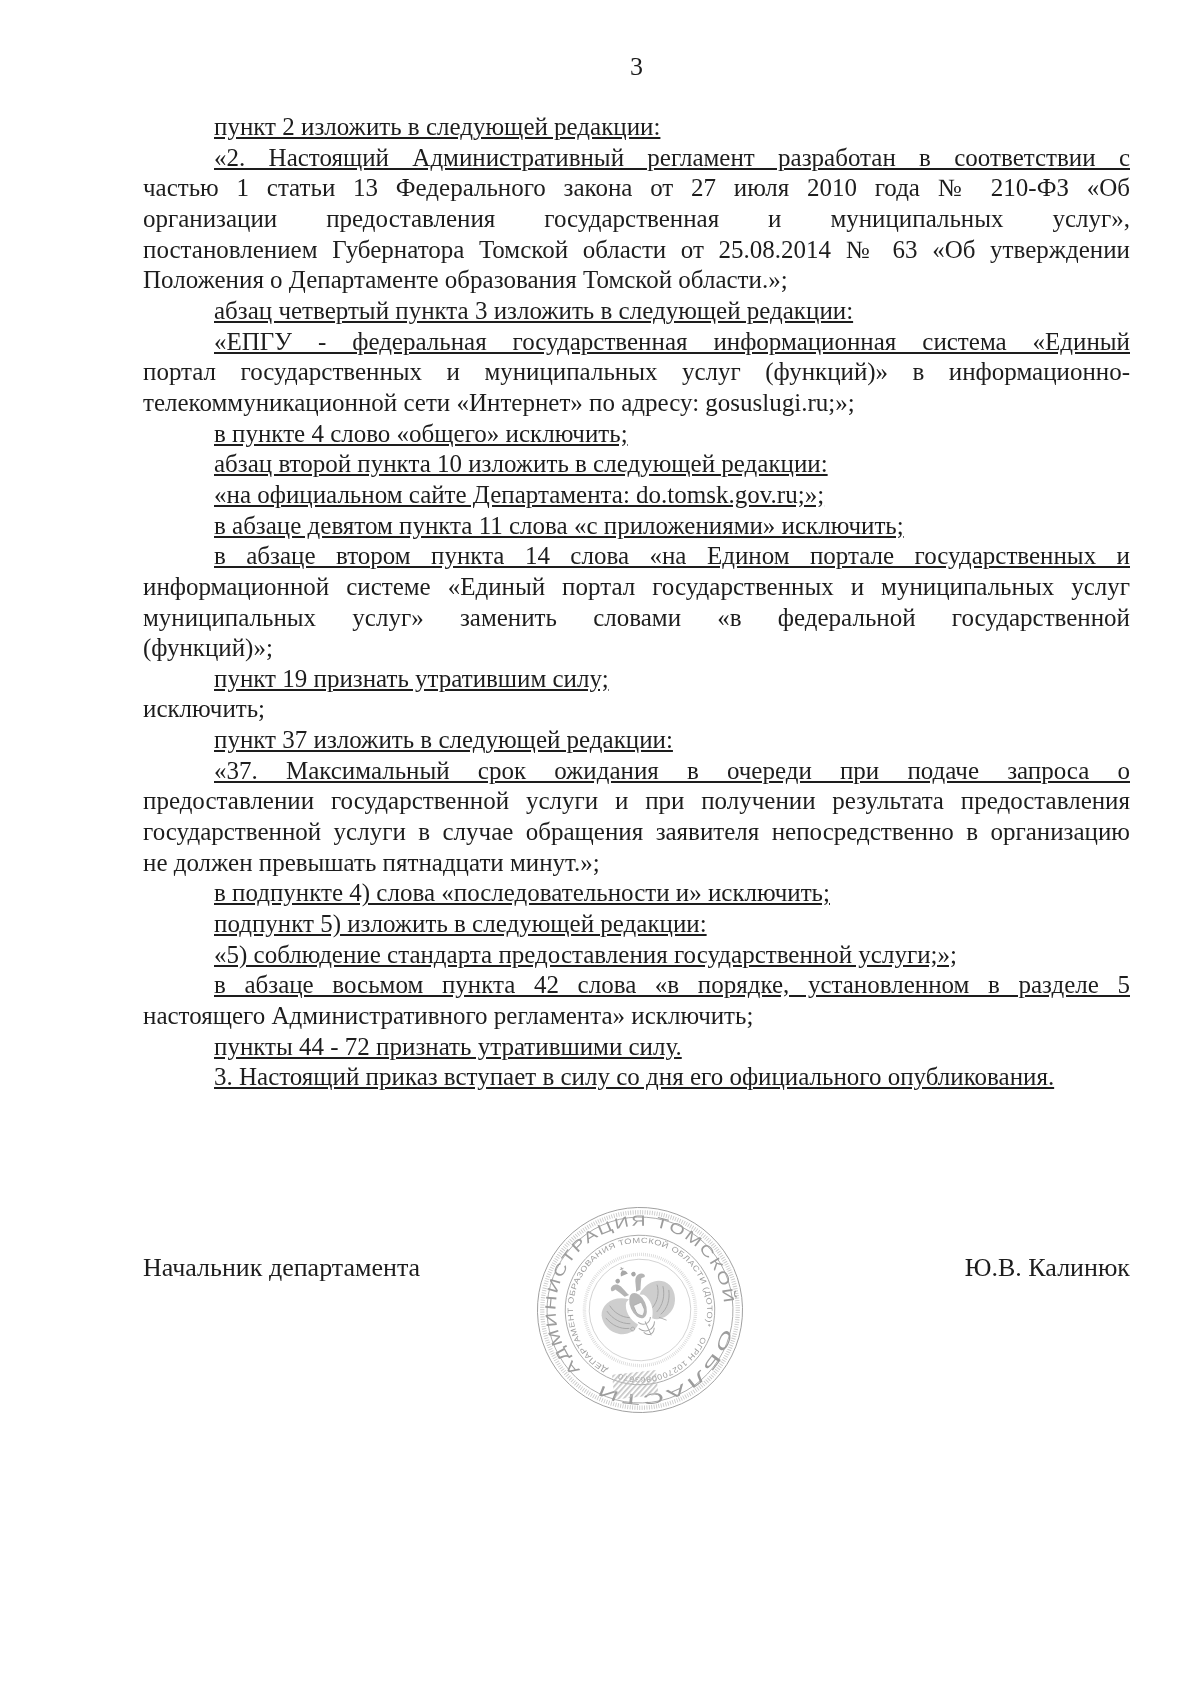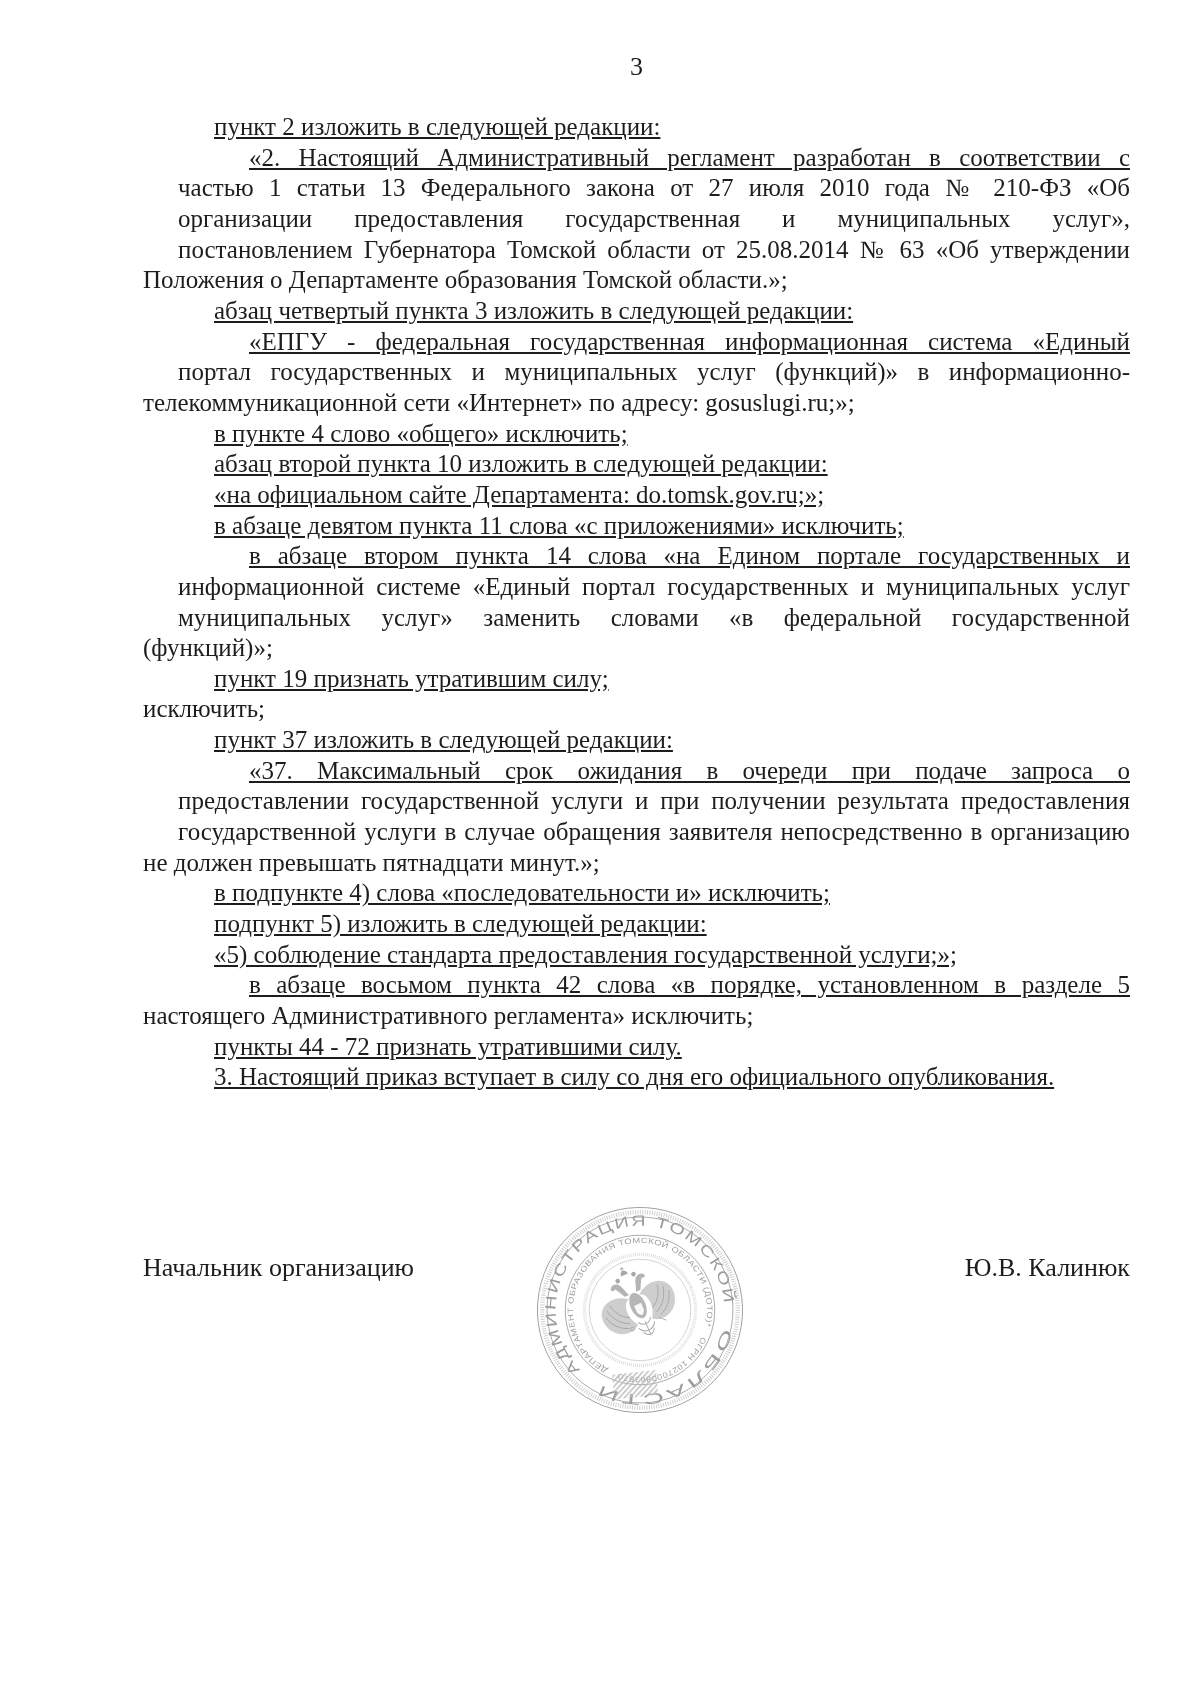--- a/index.html
+++ b/index.html
@@ -11,21 +11,21 @@
   }
   .page-number{
     position:absolute; left:143px; top:52px; width:987px;
     text-align:center; font-size:26px; line-height:30px;
   }
   .doc-body{
     position:absolute; left:143px; top:112px; width:987px;
     font-size:25px;
   }
   .line{ line-height:30.65px; }
-  .just{ text-align:justify; text-align-last:justify;margin-left:35px; }
+  .just{ text-align:justify; text-align-last:justify; }
   .last{ text-align:left; text-align-last:left; }
   .ind{ text-indent:71px;text-decoration:underline; }
   .sig-row{
     position:absolute; left:143px; top:1252px; width:987px;
     display:flex; justify-content:space-between; font-size:26px; line-height:31px;
   }
   .stamp{
     position:absolute; left:525px; top:1195px; width:230px; height:230px;
     opacity:.88;
   }
@@ -67,21 +67,21 @@
       <div class="line last ind">в подпункте 4) слова «последовательности и» исключить;</div>
       <div class="line last ind">подпункт 5) изложить в следующей редакции:</div>
       <div class="line last ind">«5) соблюдение стандарта предоставления государственной услуги;»;</div>
       <div class="line just ind">в абзаце восьмом пункта 42 слова «в порядке, установленном в разделе 5</div>
       <div class="line last">настоящего Административного регламента» исключить;</div>
       <div class="line last ind">пункты 44 - 72 признать утратившими силу.</div>
       <div class="line last ind">3. Настоящий приказ вступает в силу со дня его официального опубликования.</div>
     </div>
 
   <div class="sig-row">
-    <span>Начальник организацию</span>
+    <span>Начальник департамента</span>
     <span>Ю.В. Калинюк</span>
   </div>
 
   <svg class="stamp" viewBox="0 0 240 240">
     <defs>
       <path id="arc-out-top" d="M 40.2 157.2 A 88 88 0 1 1 199.8 157.2" fill="none"></path>
       <path id="arc-out-bot" d="M 199.8 157.2 A 88 88 0 0 1 40.2 157.2" fill="none"></path>
       <path id="arc-in-top" d="M 66.4 165 A 70 70 0 1 1 173.6 165" fill="none"></path>
       <path id="arc-in-bot" d="M 173.6 165 A 70 70 0 0 1 66.4 165" fill="none"></path>
       <pattern id="hatch" width="4" height="4" patternUnits="userSpaceOnUse" patternTransform="rotate(48)">

